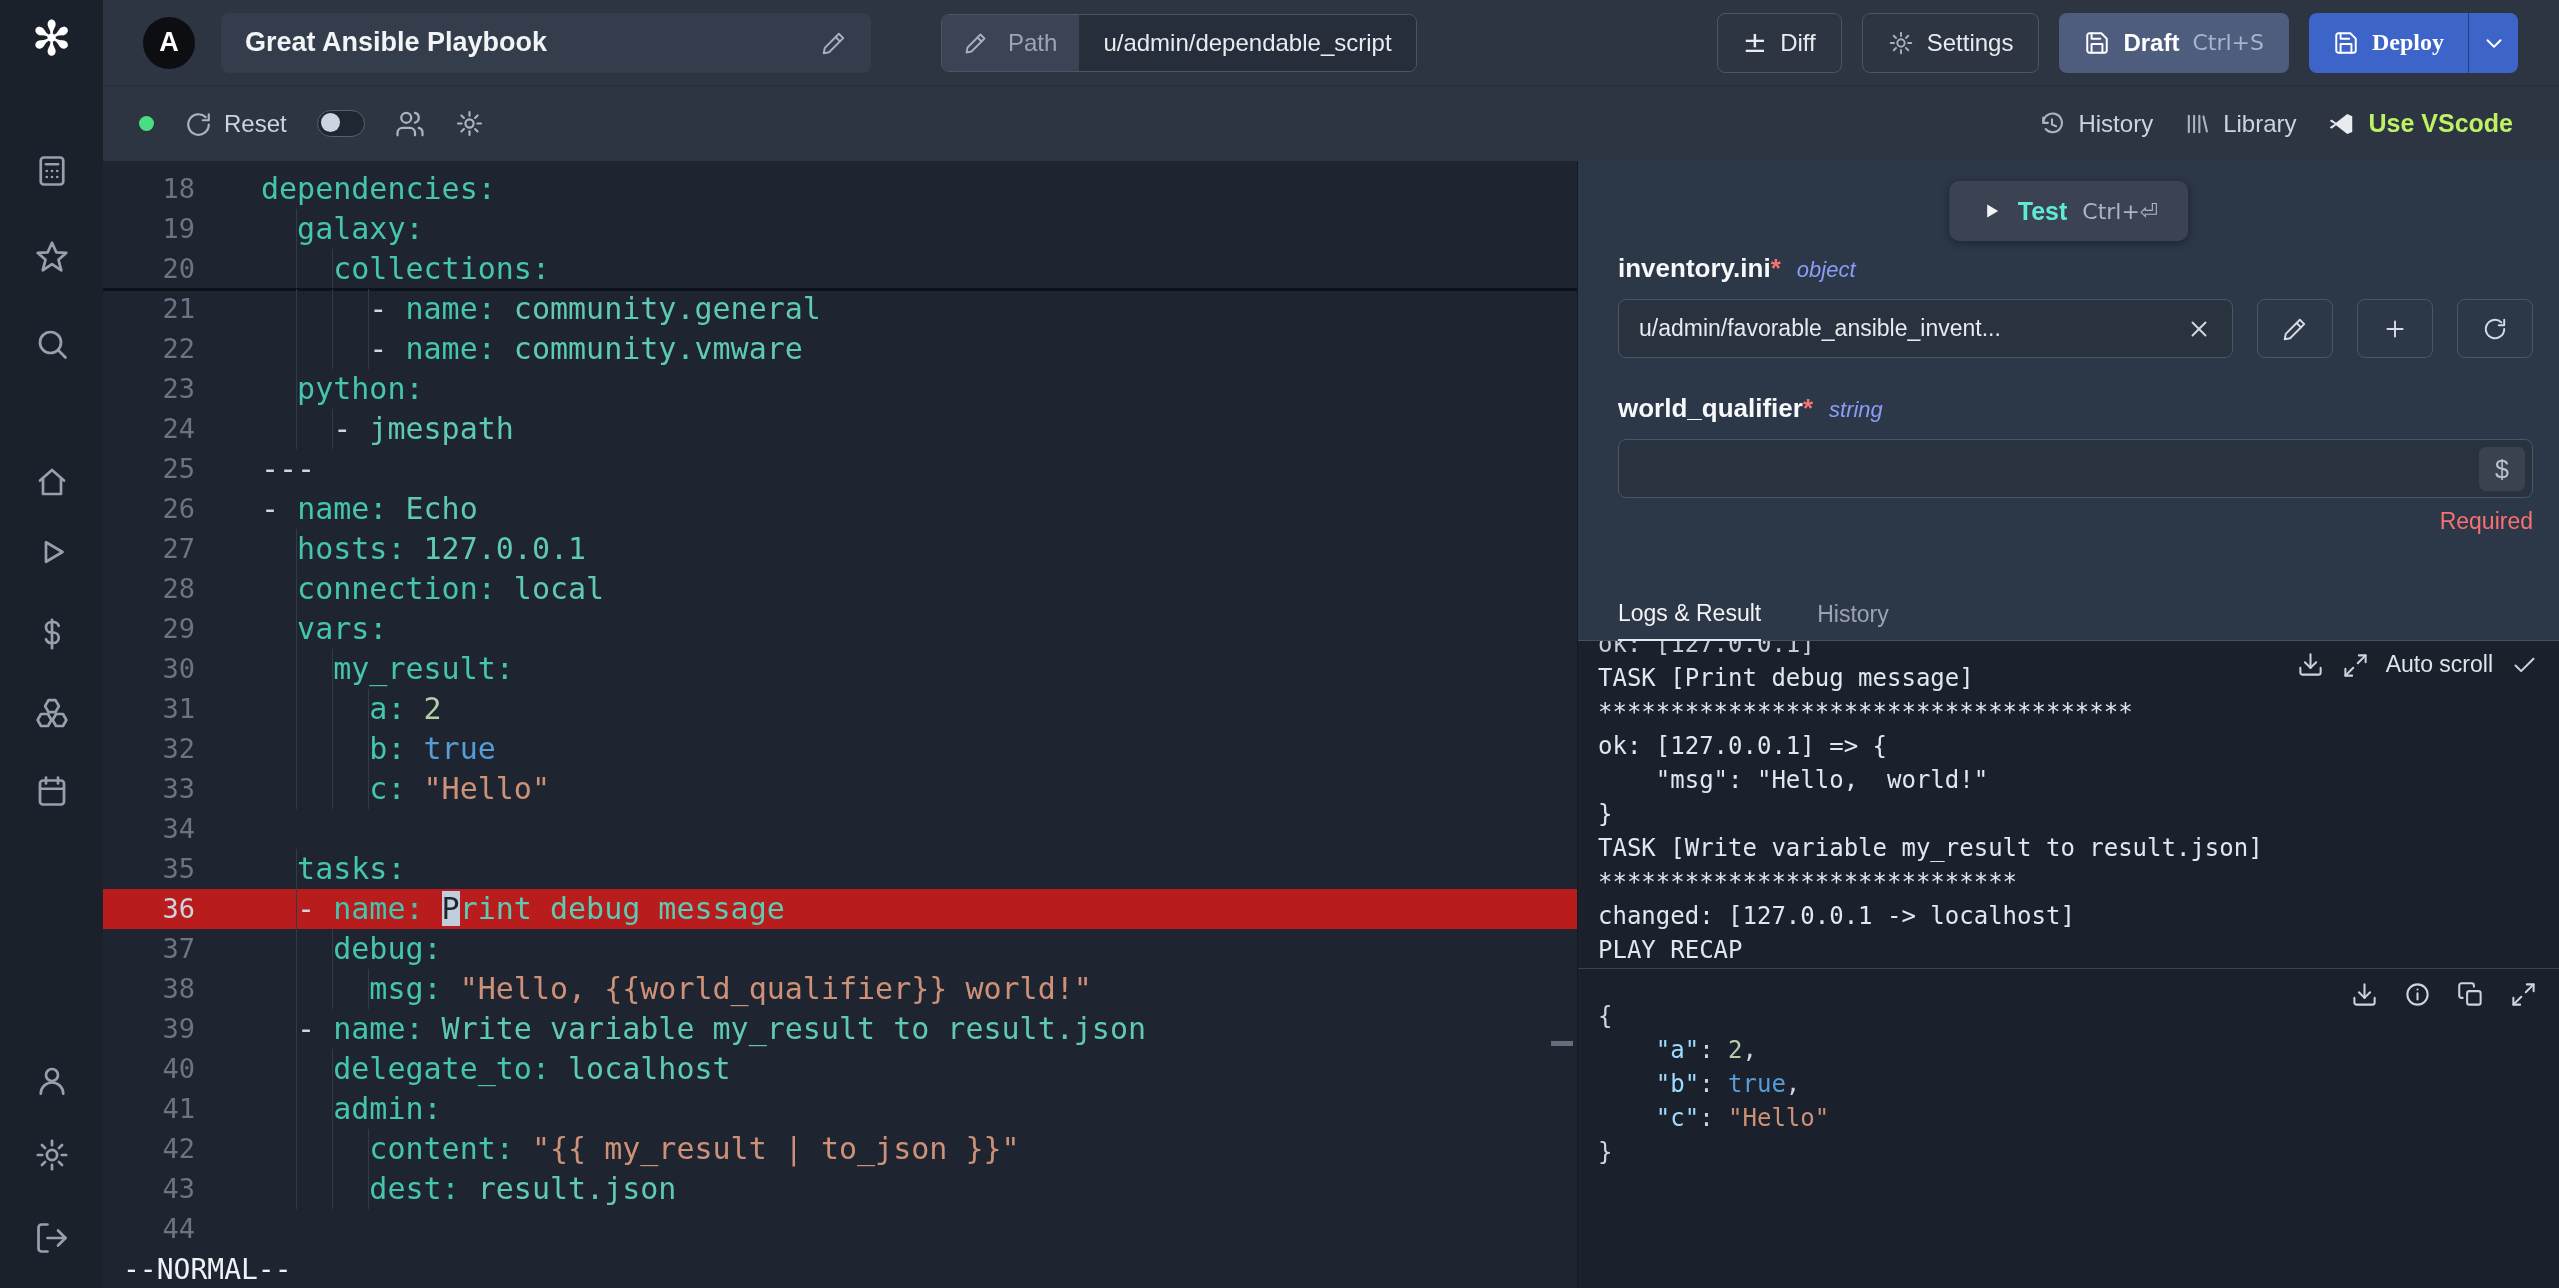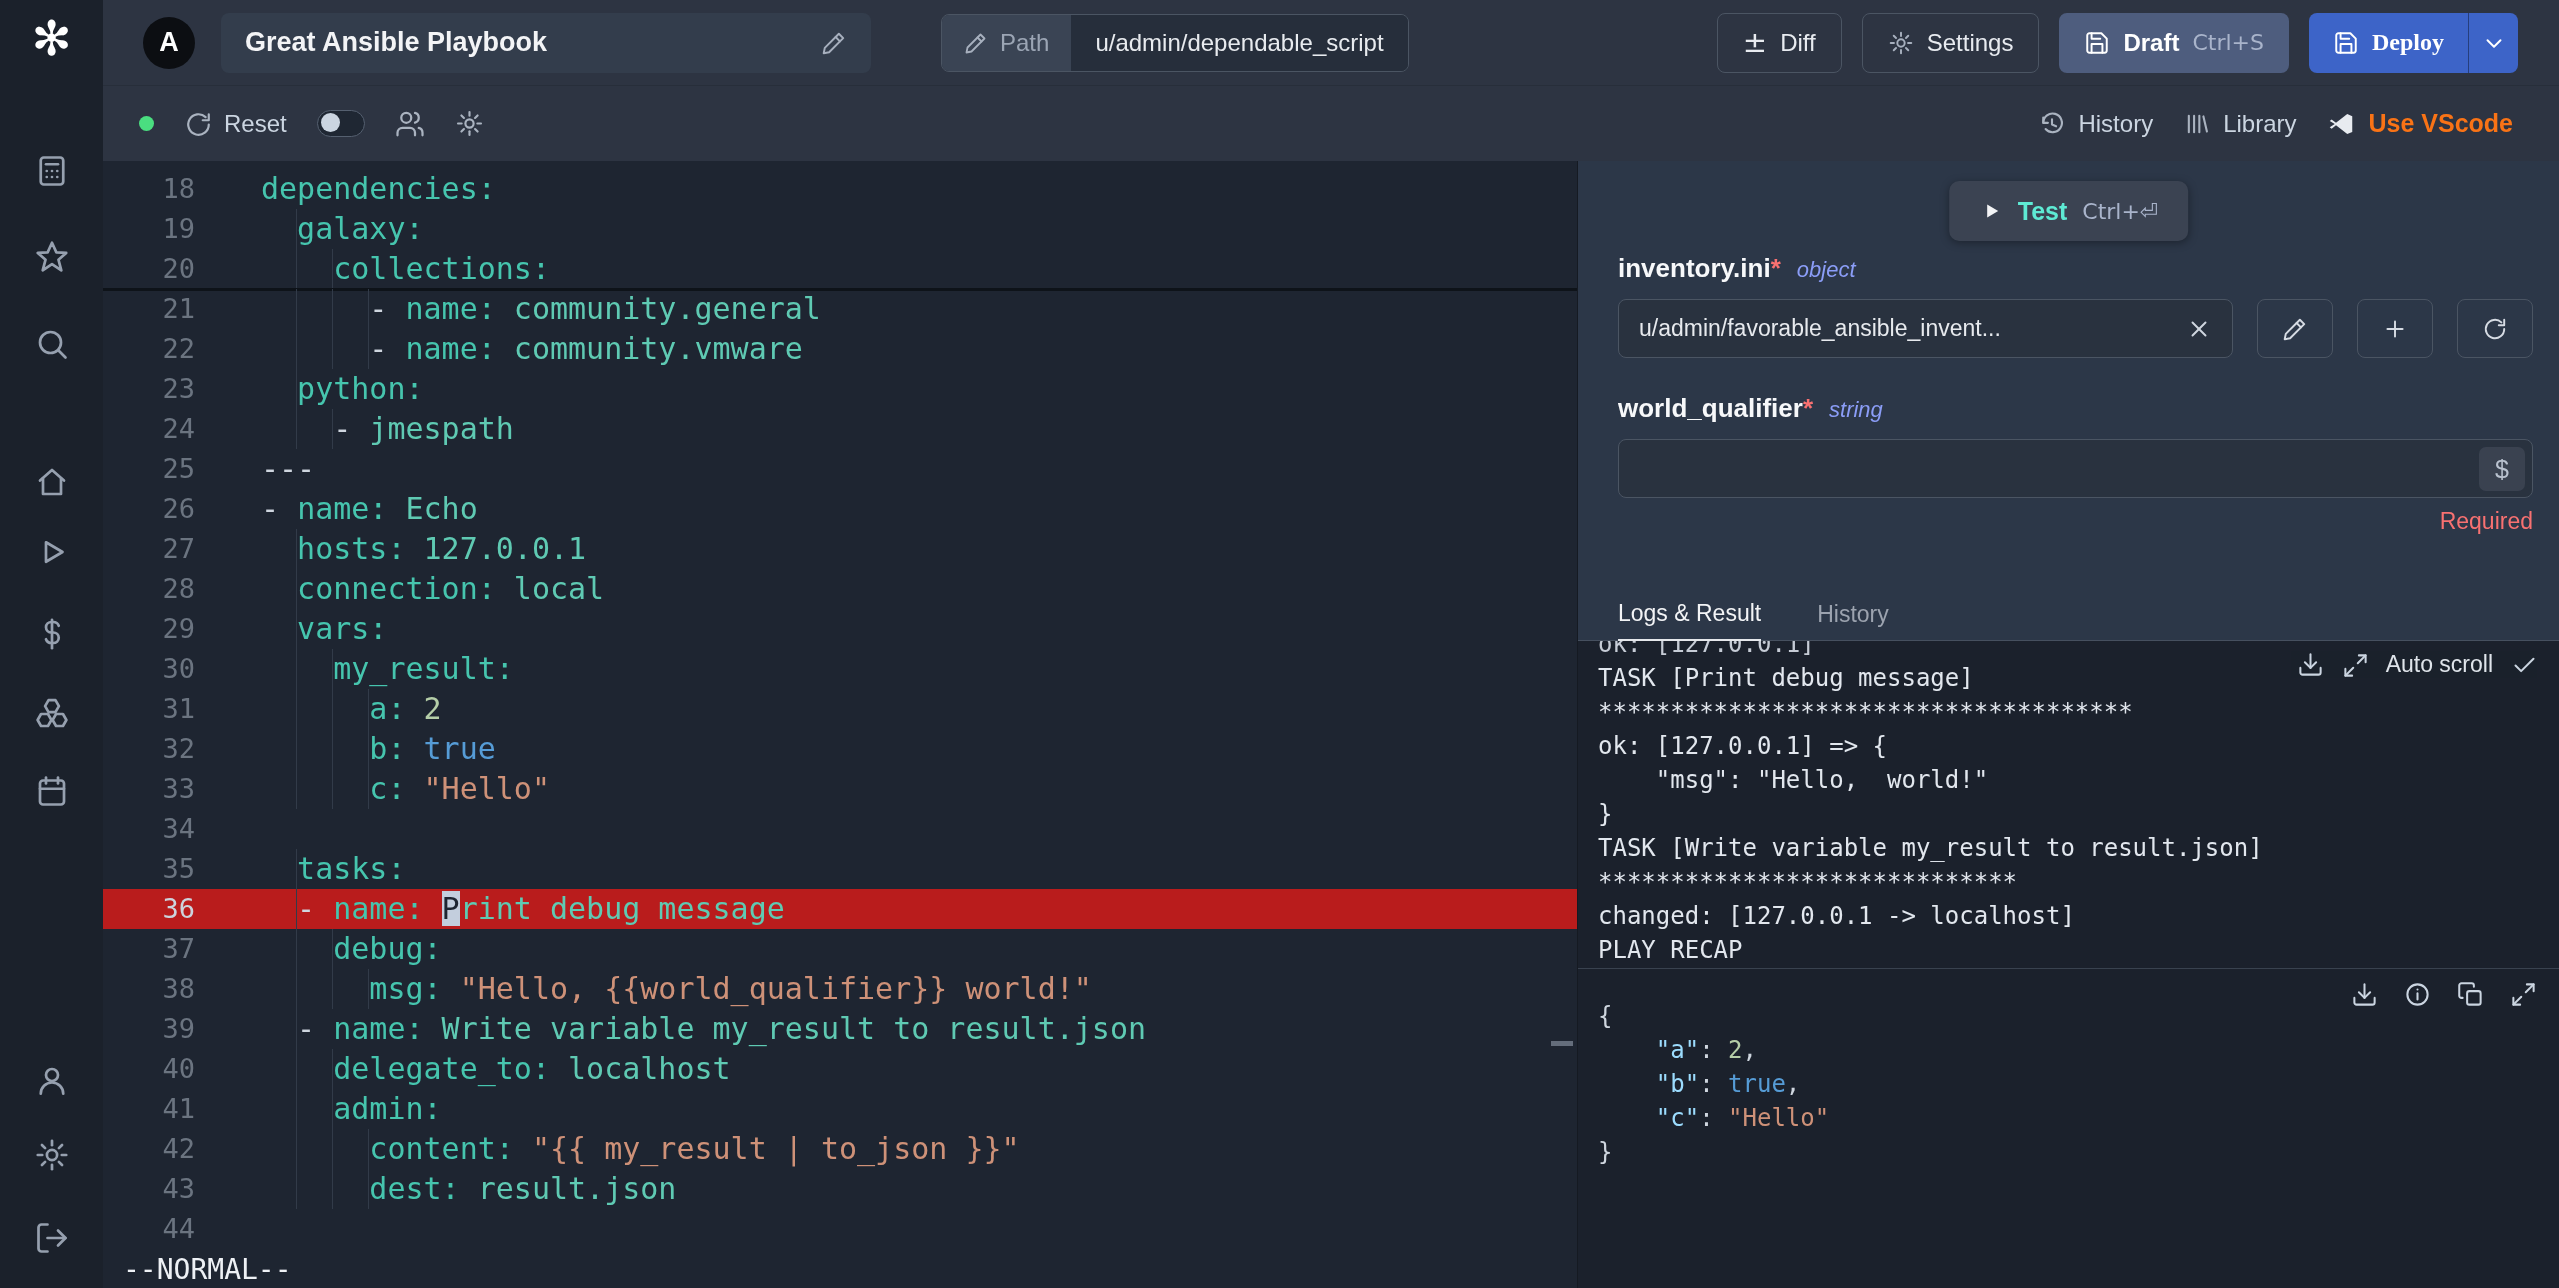--- a/index.html
+++ b/index.html
@@ -13,42 +13,42 @@
   .side-icon{position:absolute;left:34px;width:36px;height:36px;color:#96a0af;cursor:pointer;}
 
   
   .topbar{position:absolute;left:103px;top:0;right:0;height:85px;background:#2d3442;display:flex;align-items:center;padding:0 41px 0 40px;}
   .badge{width:52px;height:52px;border-radius:50%;background:#0c0e12;color:#fff;display:flex;align-items:center;justify-content:center;font-size:27px;font-weight:700;flex:none;}
   .title-box{margin-left:26px;width:650px;height:60px;background:#333d4c;border-radius:8px;display:flex;align-items:center;justify-content:space-between;padding:0 24px;flex:none;}
   .title{font-size:27px;font-weight:700;color:#f3f4f6;white-space:nowrap;}
   .ico-26{width:26px;height:26px;color:#a7b0be;flex:none;}
   .ico-30{width:30px;height:30px;flex:none;}
   .path-group{margin-left:70px;height:58px;display:flex;border:1px solid #4b5563;border-radius:8px;overflow:hidden;flex:none;}
-  .path-left{background:#3a4454;display:flex;align-items:center;gap:12px;padding:0 22px;color:#9ba5b4;font-size:24px;}
+  .path-left{background:#3a4454;display:flex;align-items:center;gap:20px;padding:0 22px;color:#9ba5b4;font-size:24px;}
   .path-right{background:#262e3b;display:flex;align-items:center;padding:0 24px;font-size:24px;color:#e8ebef;white-space:nowrap;}
   .tb-right{margin-left:auto;display:flex;align-items:center;gap:20px;}
   .btn{height:60px;border-radius:8px;display:flex;align-items:center;gap:13px;padding:0 25px;font-size:24px;color:#e8ebf0;cursor:pointer;white-space:nowrap;}
   .btn.ghost{border:1px solid #4b5563;background:transparent;}
   .btn.draft{background:#4e5d7e;font-weight:600;color:#fff;}
   .kbd{color:#a9b4cb;font-weight:400;font-size:22px;font-family:"DejaVu Sans","Liberation Sans",sans-serif;}
   .pm{font-size:29px;font-family:"DejaVu Sans",sans-serif;line-height:1;}
   .deploy{display:flex;height:60px;border-radius:8px;overflow:hidden;cursor:pointer;font-family:Liberation Serif, serif;}
   .deploy-main{background:#3d64c8;display:flex;align-items:center;gap:13px;padding:0 24px;font-size:24px;font-weight:600;color:#fff;}
   .deploy-caret{background:#3d64c8;border-left:1px solid rgba(10,16,30,.45);width:50px;display:flex;align-items:center;justify-content:center;color:#fff;}
   .deploy-caret .i{width:26px;height:26px;}
 
   
   .toolbar{position:absolute;left:103px;top:85px;right:0;height:76px;background:#2d3442;border-top:1px solid #272e3a;display:flex;align-items:center;padding:0 46px 0 36px;gap:30px;}
   .dot{width:15px;height:15px;border-radius:50%;background:#4ade80;flex:none;}
   .tool{display:flex;align-items:center;gap:12px;color:#cbd5e1;font-size:24px;cursor:pointer;white-space:nowrap;}
   .tool .i{width:29px;height:29px;color:#aab3c0;}
   .toggle{width:48px;height:27px;border-radius:15px;background:#1f2733;border:1px solid #556070;position:relative;cursor:pointer;flex:none;}
   .knob{position:absolute;left:3px;top:2px;width:19px;height:19px;border-radius:50%;background:#cbd5e1;}
   .tb-spacer{flex:1;}
-  .tool.vscode{color:#f97316;font-weight:700;font-size:25px;}
+  .tool.vscode{color:#bef264;font-weight:700;font-size:25px;}
   .tool.vscode .i{color:#e8ebf0;}
 
   
   .editor{position:absolute;left:103px;top:161px;width:1474px;bottom:0;background:#1e2531;overflow:hidden;font-family:"DejaVu Sans Mono",monospace;}
   .ed-lines{padding-top:8px;}
   .ed-line{display:flex;height:40px;line-height:40px;font-size:30px;white-space:pre;position:relative;}
   .ed-line .ln{width:92px;text-align:right;color:#6b7480;font-size:27px;flex:none;}
   .ed-line .code{padding-left:66px;}
   .ed-line.active{background:#b91c1c;}
   .ed-line.active .ln{color:#ccd3dc;}

